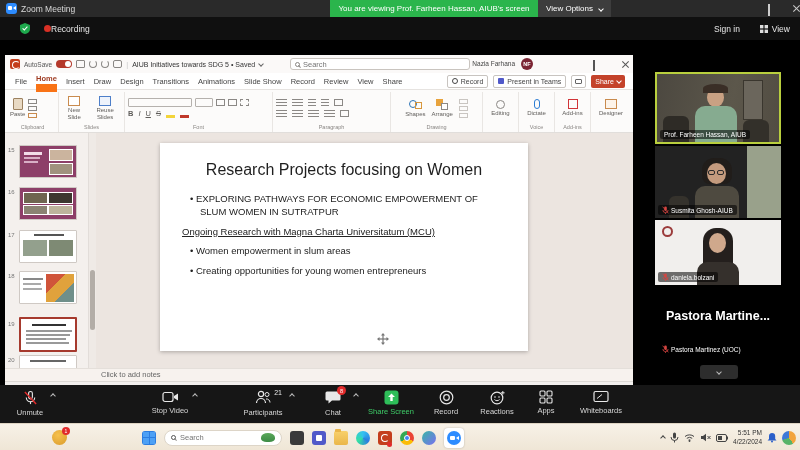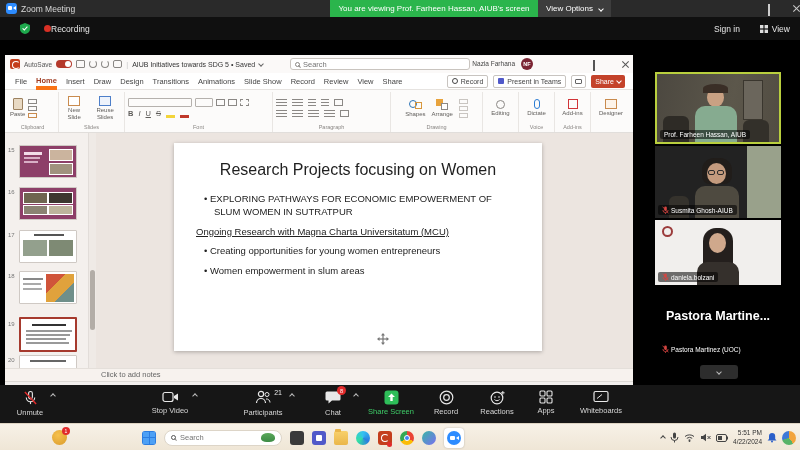--- a/index.html
+++ b/index.html
@@ -30,42 +30,42 @@
   .toggle{width:16px;height:8px;background:#b5392b;border-radius:4px;position:relative}
   .toggle::after{content:"";position:absolute;right:1px;top:1px;width:6px;height:6px;border-radius:50%;background:#fff}
   .qat{width:9px;height:8px;border:1px solid #8a8784;border-radius:1px}
   .qat2{width:8px;height:8px;border:1px solid #8a8784;border-radius:50%;border-top-color:transparent}
   .searchbox{position:absolute;left:285px;top:3px;width:180px;height:12px;border:1px solid #c9c4bf;border-radius:3px;background:#fff;display:flex;align-items:center;padding:0 4px;gap:3px}
   .mag{width:5px;height:5px;border:1px solid #8a8784;border-radius:50%;position:relative;flex:none}
   .mag::after{content:"";position:absolute;width:3px;height:1px;background:#8a8784;right:-2px;bottom:-1px;transform:rotate(45deg)}
   input{border:none;outline:none;background:transparent;font-family:inherit;font-size:7.5px;color:#444;width:100%}
   .avatar{width:12px;height:12px;border-radius:50%;background:#7b2433;color:#fff;font-size:5.5px;font-weight:bold;display:flex;align-items:center;justify-content:center}
   .pmenu{height:17px;display:flex;align-items:center;gap:9px;padding:0 8px 0 10px;border-bottom:1px solid #e6e3e0;font-size:7.5px;color:#444}
-  .pmenu .active{color:#9e3a20;border-bottom:4px solid #f97316;padding:3px 0 1px;font-weight:bold}
+  .pmenu .active{color:#9e3a20;border-bottom:8px solid #f97316;padding:3px 0 1px;font-weight:bold}
   .mbtn{border:1px solid #c8c4c0;border-radius:2px;height:13px;padding:0 4px;display:flex;align-items:center;gap:3px;font-size:7px;background:#fff}
   .sharebtn{background:#c4432b;color:#fff;border:none}
   .pribbon{height:43px;background:#fcfbfa;border-bottom:1px solid #e1dedb;display:flex;padding:2px 2px 0}
   .rgroup{display:flex;flex-direction:column;border-right:1px solid #e9e6e3;padding:1px 3px 0}
   .gbody{flex:1;display:flex;align-items:center;gap:3px}
   .glabel{height:9px;font-size:5.5px;color:#8a8784;text-align:center;line-height:9px}
   .rbtn{display:flex;flex-direction:column;align-items:center;gap:1px;font-size:6px;color:#5f5d5a;text-align:center;line-height:1.05}
   .ri{width:9px;height:9px;border:1px solid #8b8885}
   .lines{width:11px;height:8px;background:repeating-linear-gradient(to bottom,#8b8885 0 1px,transparent 1px 3px)}
   .fbox{border:1px solid #b5b1ad;border-radius:1px;height:9px}
   .glyph{font-size:7.5px;color:#5f5d5a;font-weight:bold}
   
   .pbody{height:235px;display:flex;background:#ece5e0}
   .thumbs{width:84px;background:#f4f0ed;border-right:1px solid #e2ddd9;position:relative;overflow:hidden}
   .tnum{position:absolute;left:3px;font-size:6px;color:#777}
   .thumb{position:absolute;left:14px;width:58px;height:33px;background:#fff;border:1px solid #cfc9c4;border-radius:1px;overflow:hidden}
   .thumb.sel{border:2px solid #a63a2e}
   .pscroll{width:7px;background:#efeae6;position:relative}
   .pscroll .sthumb{position:absolute;left:1px;top:137px;width:5px;height:60px;background:#b3ada7;border-radius:3px}
   .pcanvas{flex:1;position:relative}
-  .slide{position:absolute;left:78px;top:10px;width:368px;height:208px;background:#fff;box-shadow:0 1px 4px rgba(0,0,0,.28)}
+  .slide{position:absolute;left:64px;top:10px;width:368px;height:208px;background:#fff;box-shadow:0 1px 4px rgba(0,0,0,.28)}
   .stitle{margin-top:18px;text-align:center;font-size:16px;color:#1f1f1f}
   .sbody{margin:14px 22px 0 30px;font-size:9.5px;color:#222;line-height:1.35}
   .sbody p{margin-bottom:7px}
   .bt{padding-left:10px;text-indent:-10px}
   .bt::before{content:"• "}
   .lnk{text-decoration:underline;margin-left:-8px}
   .pnotes{height:13px;background:#f7f2ee;border-top:1px solid #e4dfda;font-size:7.5px;color:#666;line-height:12px;padding-left:8px}
   .pstatus{height:15px;background:#f2efed;border-top:1px solid #dcd8d4;display:flex;align-items:center;font-size:7px;color:#555;padding:0 6px;gap:7px}
   .vicon{width:9px;height:7px;border:1px solid #777}
   
@@ -361,22 +361,22 @@
     </div>
     <div class="pscroll">
         <span class="sthumb"></span>
       </div>
     <div class="pcanvas">
       <div class="slide">
         <div class="stitle">Research Projects focusing on Women</div>
         <div class="sbody">
           <p class="bt">EXPLORING PATHWAYS FOR ECONOMIC EMPOWERMENT OF SLUM WOMEN IN SUTRATPUR</p>
           <p class="lnk">Ongoing Research with Magna Charta Universitatum (MCU)</p>
+          <p class="bt">Women empowerment in slum areas</p>
           <p class="bt">Creating opportunities for young women entrepreneurs</p>
-          <p class="bt">Women empowerment in slum areas</p>
         </div>
       </div>
       <svg class="abs" style="left:281px;top:200px" width="12" height="12" viewBox="0 0 12 12">
         <g stroke="#777" stroke-width="1.2">
             <line x1="6" y1="1" x2="6" y2="11"></line>
             <line x1="1" y1="6" x2="11" y2="6"></line>
           </g>
         <g fill="#777">
             <path d="M6 0 L8 2.5 H4 Z"></path>
             <path d="M6 12 L4 9.5 H8 Z"></path>

